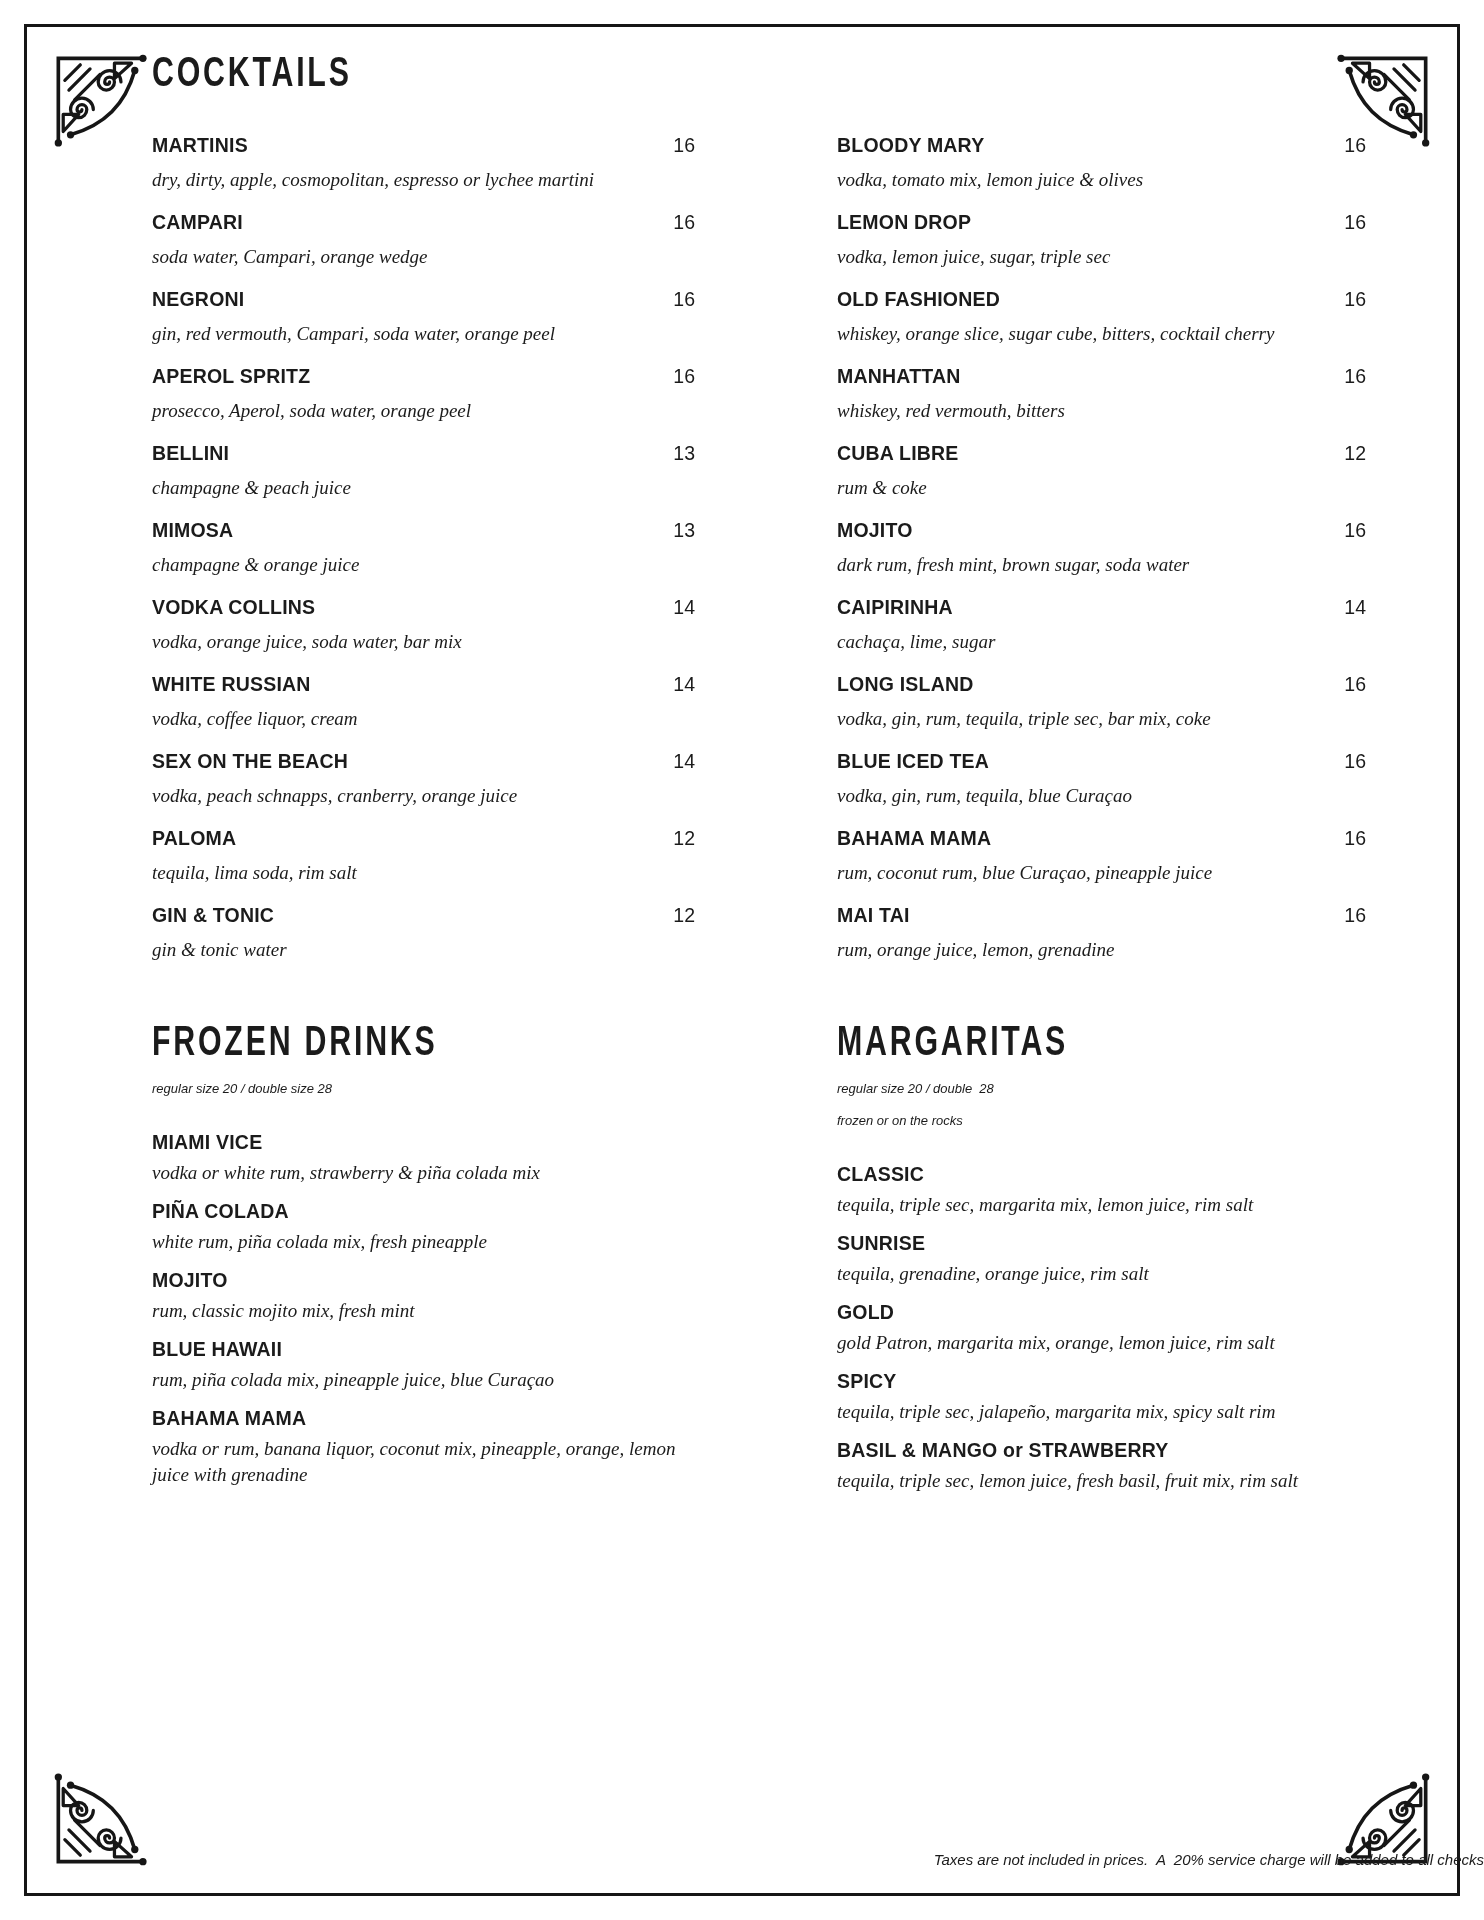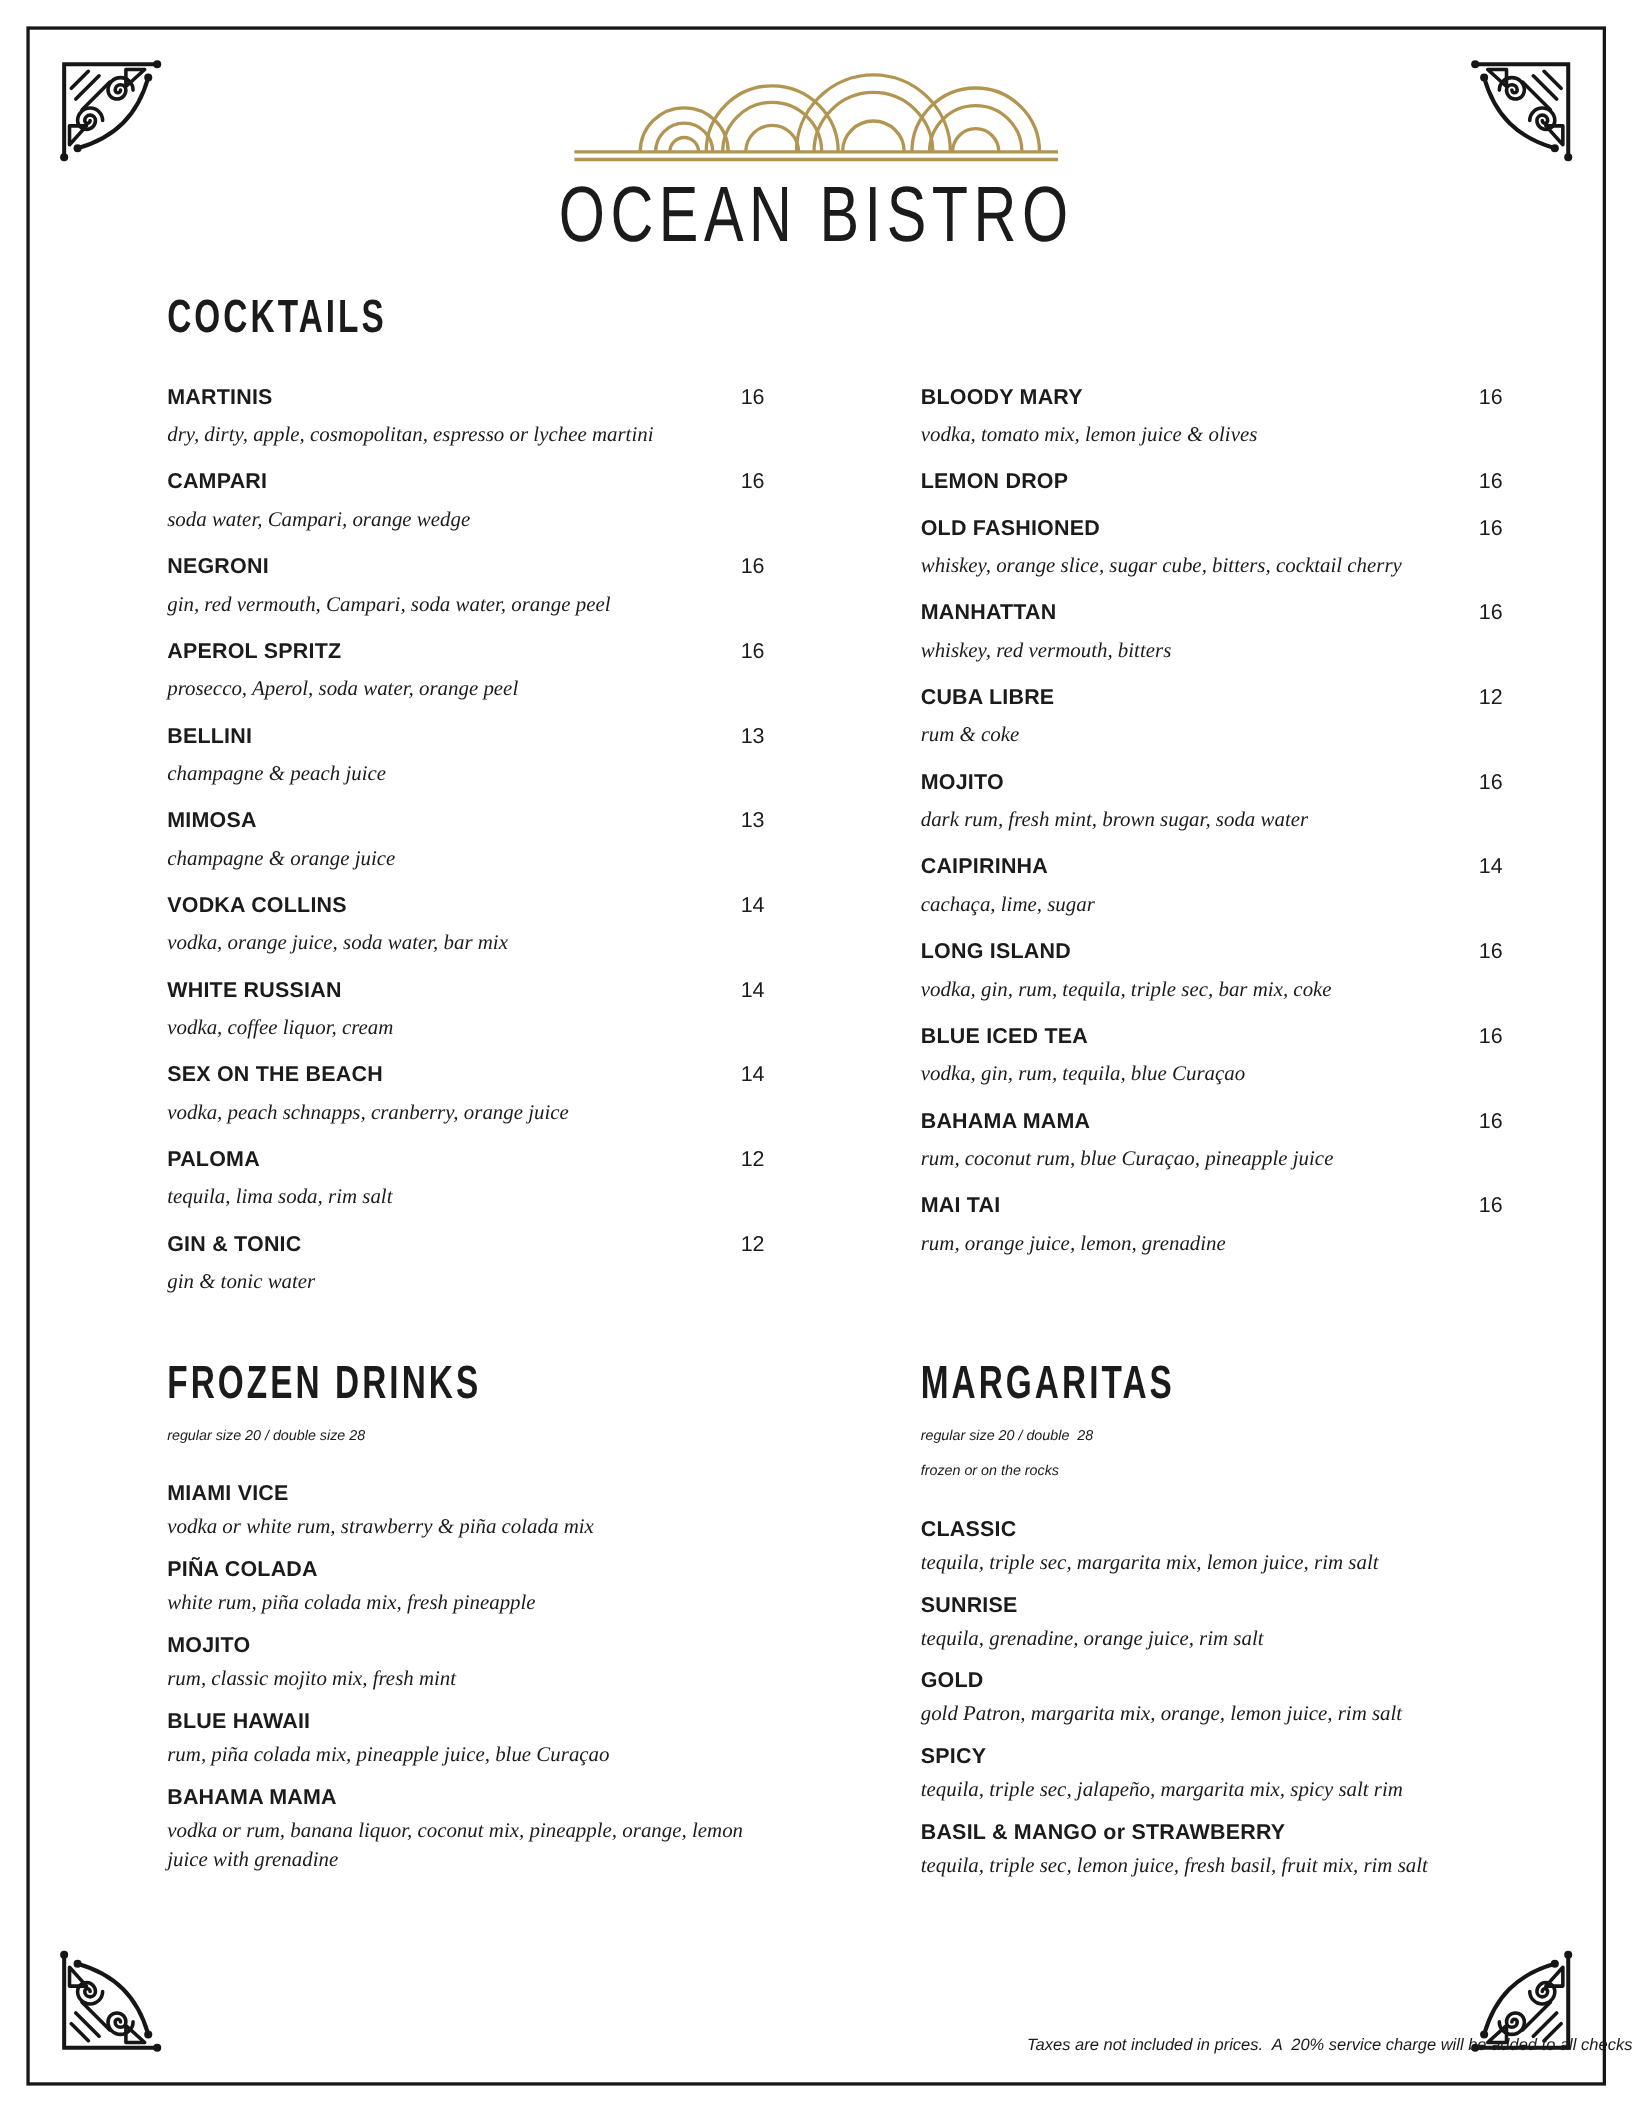--- a/index.html
+++ b/index.html
@@ -123,38 +123,20 @@
   <svg class="corner tr" viewBox="0 0 150 150">
       <use href="#corner-orn"></use>
     </svg>
   <svg class="corner bl" viewBox="0 0 150 150">
       <use href="#corner-orn"></use>
     </svg>
   <svg class="corner br" viewBox="0 0 150 150">
       <use href="#corner-orn"></use>
     </svg>
 
-  <header class="brand">
-    <svg class="arches" width="440" height="114" viewBox="0 0 440 114" fill="none" stroke="#b29550" stroke-width="3">
-      <path d="M60,100 A40,40 0 0 1 140,100"></path>
-      <path d="M74,100 A26,26 0 0 1 126,100"></path>
-      <path d="M87,100 A13,13 0 0 1 113,100"></path>
-      <path d="M120,100 A60,60 0 0 1 240,100"></path>
-      <path d="M135,100 A45,45 0 0 1 225,100"></path>
-      <path d="M156,100 A24,24 0 0 1 204,100"></path>
-      <path d="M202,100 A70,70 0 0 1 342,100"></path>
-      <path d="M218,100 A54,54 0 0 1 326,100"></path>
-      <path d="M244,100 A28,28 0 0 1 300,100"></path>
-      <path d="M307,100 A58,58 0 0 1 423,100"></path>
-      <path d="M323,100 A42,42 0 0 1 407,100"></path>
-      <path d="M344,100 A21,21 0 0 1 386,100"></path>
-      <path d="M0,100 H440 M0,107 H440"></path>
-    </svg>
-    <div class="brand-name">OCEAN BISTRO</div>
-  </header>
 
   <main class="menu">
 
     <h2 class="sec-title cocktails-title"><span class="deco">COCKTAILS</span></h2>
 
     <div class="cols cocktail-cols">
       <div class="col">
           <div class="mi">
             <div class="mi-row">
               <span class="mi-name">MARTINIS</span>
@@ -239,20 +221,21 @@
               <span class="mi-name">BLOODY MARY</span>
               <span class="mi-price">16</span>
             </div>
             <div class="mi-desc">vodka, tomato mix, lemon juice &amp; olives</div>
           </div>
           <div class="mi">
             <div class="mi-row">
               <span class="mi-name">LEMON DROP</span>
               <span class="mi-price">16</span>
             </div>
+            <div class="mi-desc">vodka, lemon juice, sugar, triple sec</div>
           </div>
           <div class="mi">
             <div class="mi-row">
               <span class="mi-name">OLD FASHIONED</span>
               <span class="mi-price">16</span>
             </div>
             <div class="mi-desc">whiskey, orange slice, sugar cube, bitters, cocktail cherry</div>
           </div>
           <div class="mi">
             <div class="mi-row">

